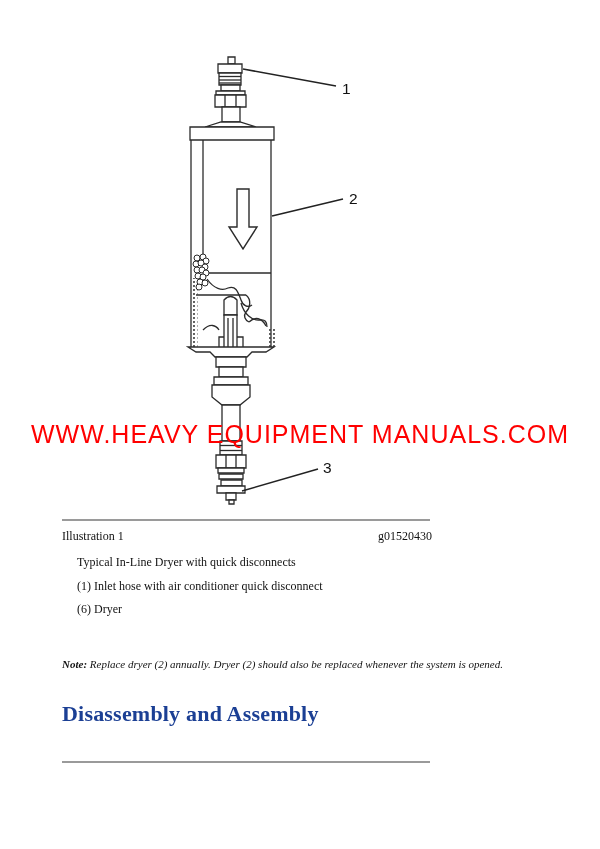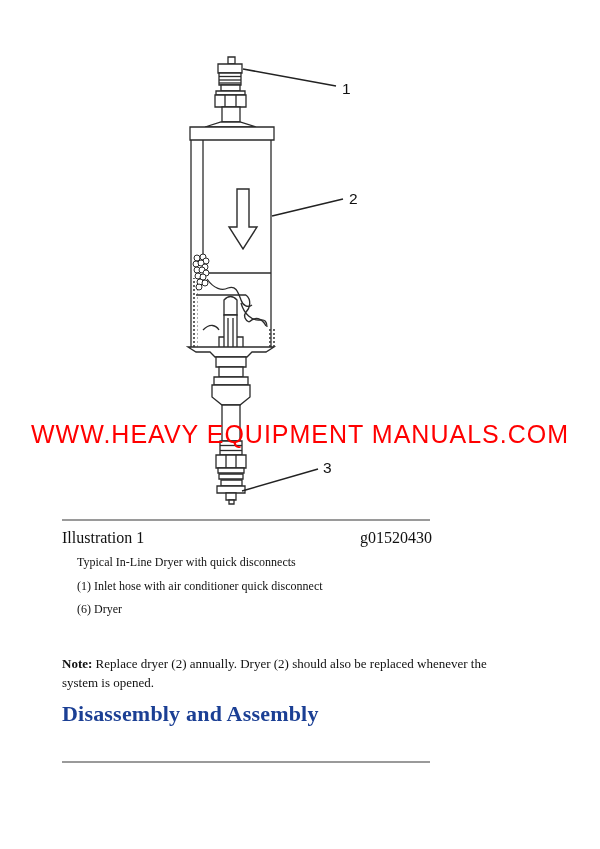--- a/index.html
+++ b/index.html
@@ -42,41 +42,42 @@
     background: #9a9a9a;
   }
   .rule-top { top: 519px; }
   .rule-bottom { top: 761px; }
   .caption-row {
     position: absolute;
     left: 62px; top: 529px;
     width: 370px;
     display: flex;
     justify-content: space-between;
-    font-size: 16px;
+    font-size: 12px;
     color: #111111;
   }
   .caption-line {
     position: absolute;
     left: 77px;
     width: 420px;
     font-size: 12px;
     color: #111111;
   }
   .cap-title { top: 555px; }
   .cap-item-0 { top: 579px; }
   .cap-item-1 { top: 602px; }
   .cap-item-2 { top: 625px; }
   .note-para {
     position: absolute;
     left: 62px; top: 655px;
     width: 458px;
-    font-size: 13px;
+    font-size: 11px;
     line-height: 18.5px;
     color: #111111;
+    font-style: italic;
   }
   .note-label { font-weight: bold; }
   .section-heading {
     position: absolute;
     left: 62px; top: 701px;
     font-size: 22px;
     font-weight: bold;
     color: #1b3f94;
     letter-spacing: 0.2px;
   }

